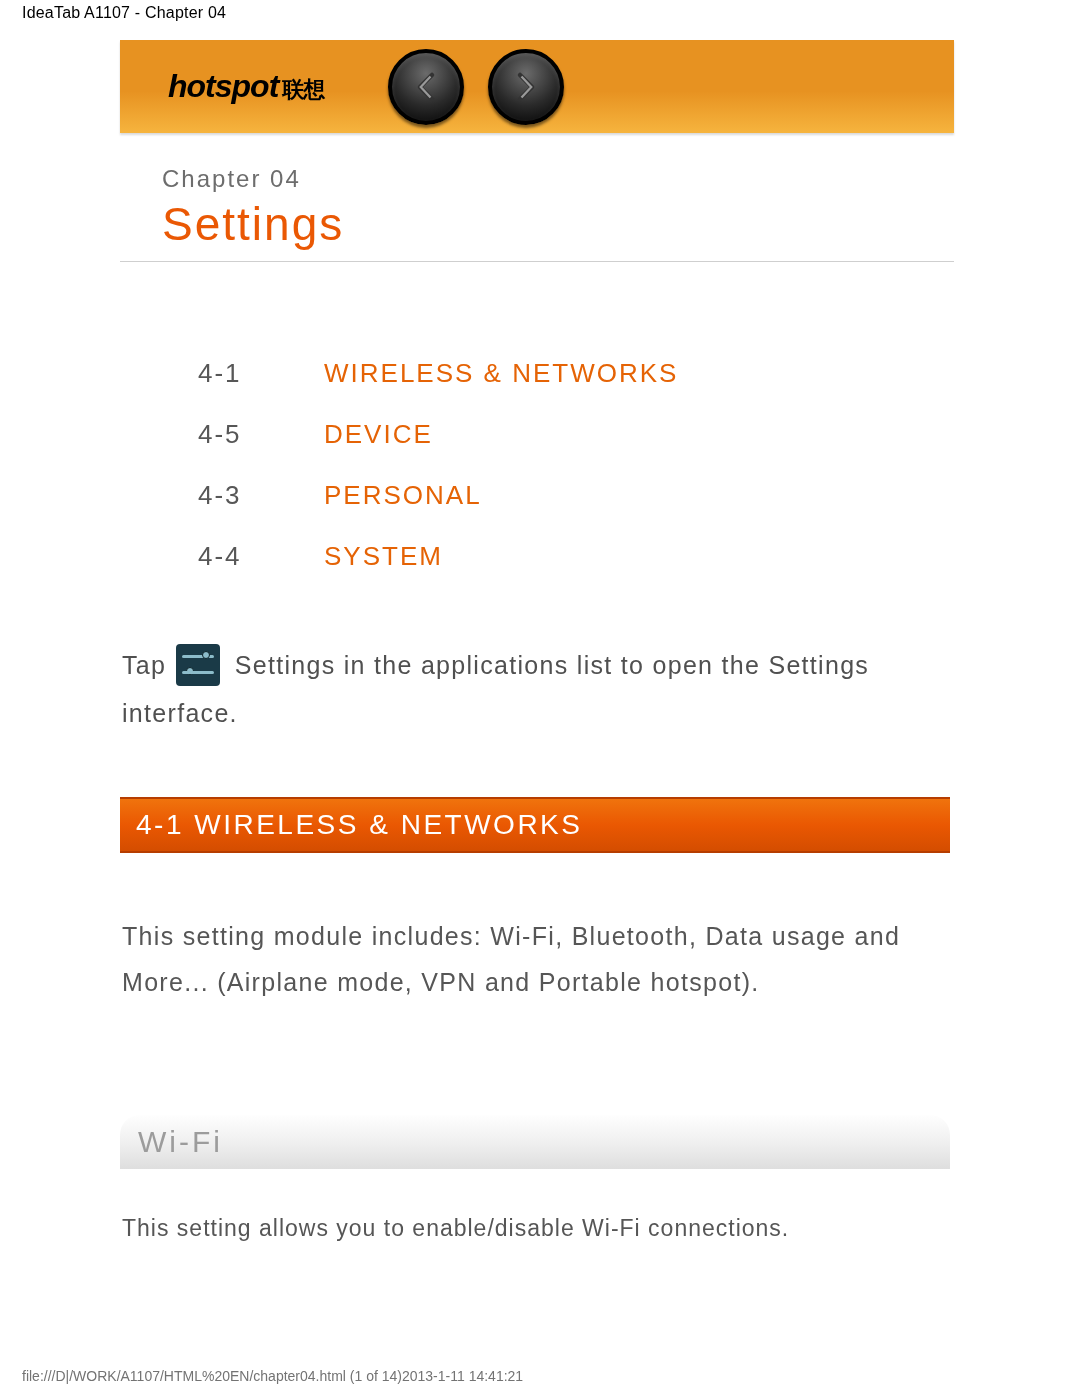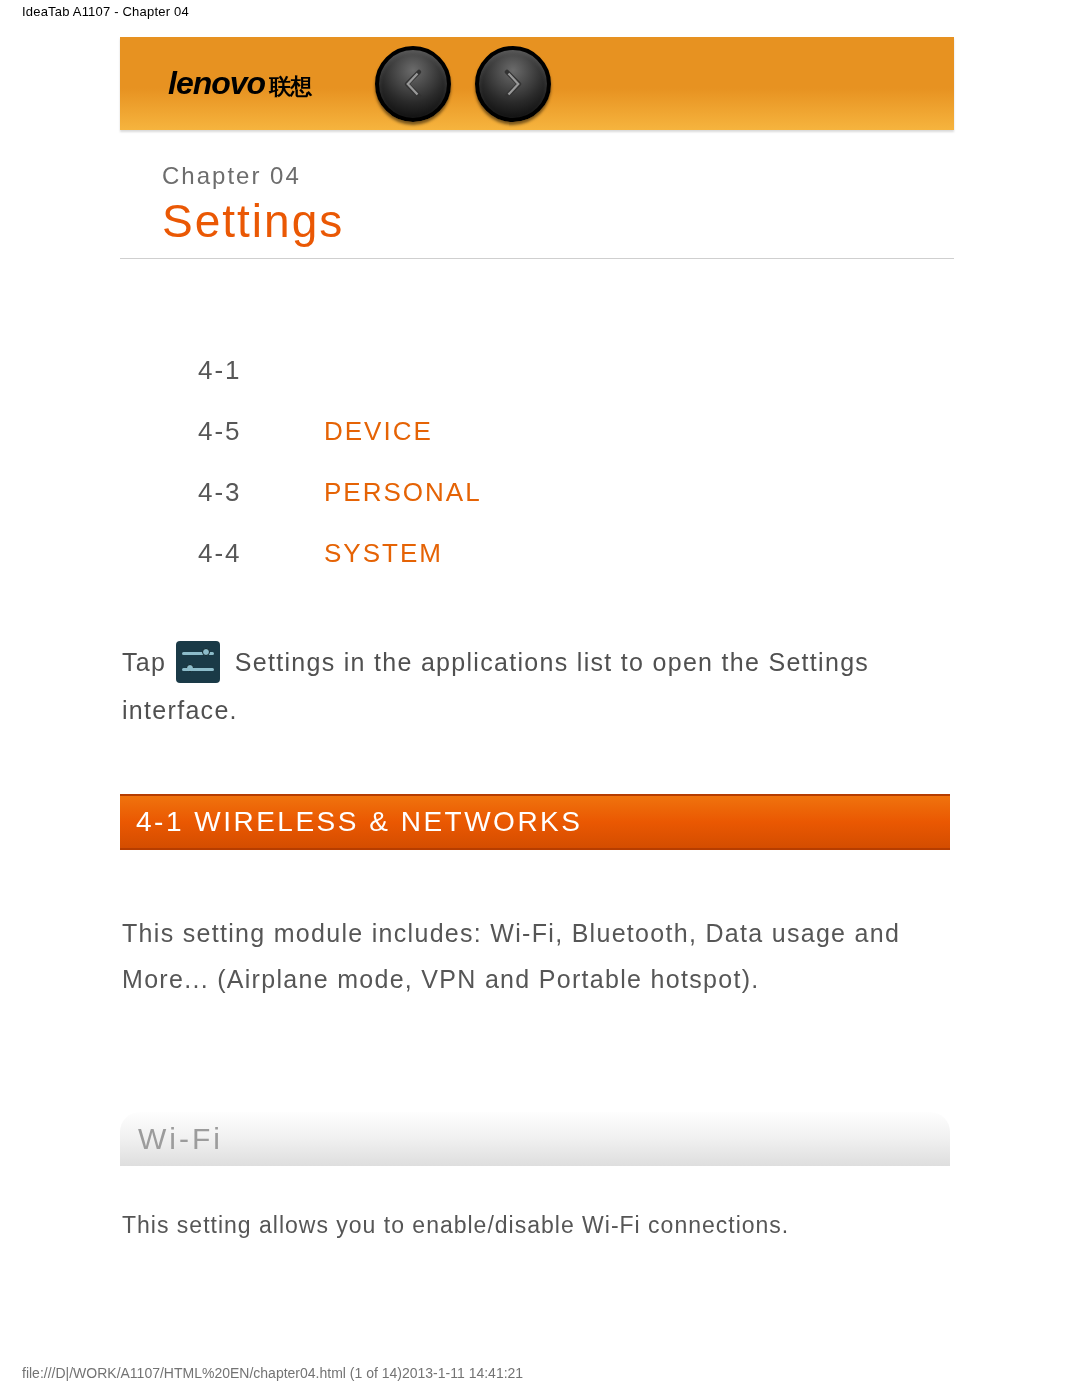--- a/index.html
+++ b/index.html
@@ -1,20 +1,20 @@
 <!DOCTYPE html>
 <html><head>
 <meta charset="utf-8">
 <style>
   * { box-sizing: border-box; margin: 0; padding: 0; }
   html, body { width: 1080px; background: #fff; font-family: "Trebuchet MS", Verdana, Arial, sans-serif; }
   body { color: #555; }
 
   .page-header-text {
-    font-size: 13px;
+    font-size: 16px;
     color: #000;
     padding: 4px 0 0 22px;
     letter-spacing: 0.2px;
   }
 
   .main-wrap {
     margin: 18px 20px 0 120px;
     width: 834px;
   }
 
@@ -183,21 +183,21 @@
 </style>
 </head>
 <body>
 
 <div class="page-header-text">IdeaTab A1107 - Chapter 04</div>
 
 <div class="main-wrap">
 
   <div class="banner">
     <div class="lenovo-logo">
-      <span>lenovo</span>
+      <span>hotspot</span>
       <span class="cn">联想</span>
     </div>
     <div class="nav-buttons">
       <div class="nav-btn" title="Previous chapter">
         <svg viewBox="0 0 24 24">
           <path d="M16 4 L8 12 L16 20" fill="none" stroke="#333" stroke-width="3" stroke-linejoin="round" stroke-linecap="round"></path>
           <path d="M15 5 L8.5 12 L15 19" fill="none" stroke="#999" stroke-width="1.5"></path>
         </svg>
       </div>
       <div class="nav-btn" title="Next chapter">
@@ -213,20 +213,21 @@
     <div class="chapter-label">Chapter 04</div>
     <div class="chapter-title">Settings</div>
   </div>
   <hr class="hr">
 
   <div class="body-content">
 
     <div class="toc">
       <div class="toc-row">
         <span class="toc-num">4-1</span>
+        <a href="#" class="toc-link">WIRELESS &amp; NETWORKS</a>
       </div>
       <div class="toc-row">
         <span class="toc-num">4-5</span>
         <a href="#" class="toc-link">DEVICE</a>
       </div>
       <div class="toc-row">
         <span class="toc-num">4-3</span>
         <a href="#" class="toc-link">PERSONAL</a>
       </div>
       <div class="toc-row">

